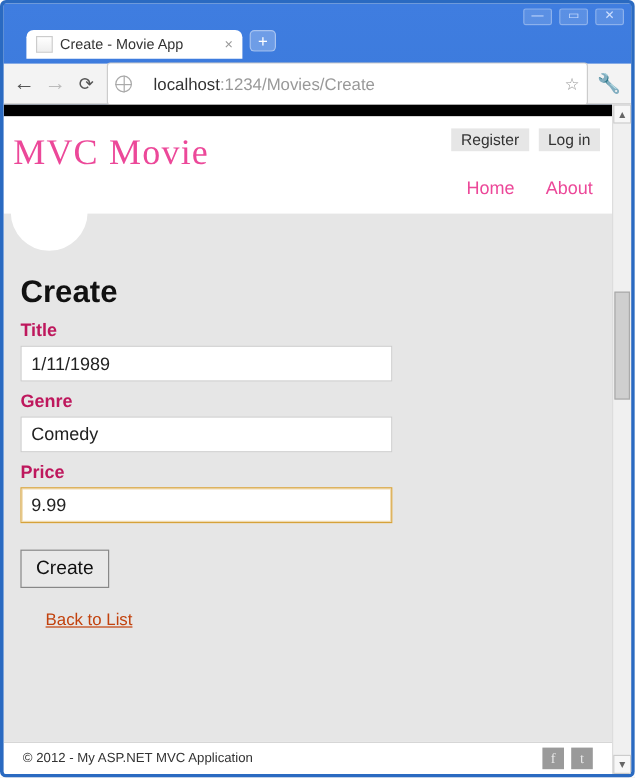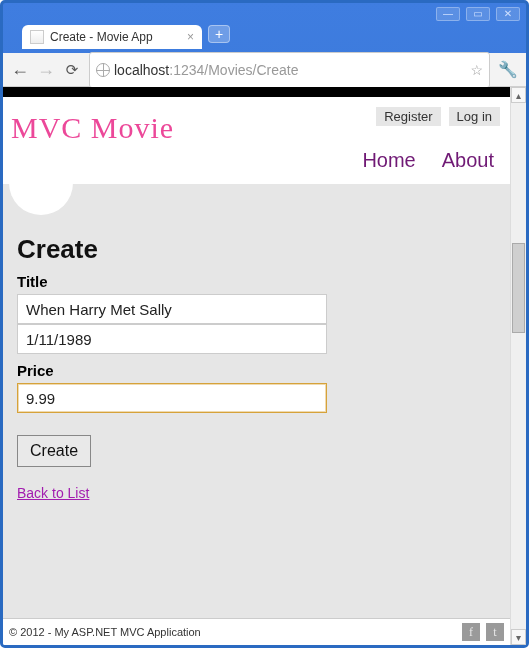--- a/index.html
+++ b/index.html
@@ -61,21 +61,21 @@
     display:flex; align-items:center; gap:8px;
     padding: 0 8px;
   }
   .nav-btn { color:#555; font-size:18px; width:18px; text-align:center;}
   .nav-btn.disabled { color:#bbb; }
   .reload { font-size:15px; }
   .omnibox {
     flex:1; height:36px;
     border:1px solid #ccc; border-radius:3px;
     background:#fff;
-    display:flex; align-items:center; padding:0 6px; gap:4px;
+    display:flex; align-items:center; padding:0 6px; gap:18px;
     font-size:14px;
   }
   .globe {
     width:14px; height:14px; border:1px solid #aaa; border-radius:50%;
     position:relative;
   }
   .globe::before{content:"";position:absolute;left:6px;top:-1px;width:1px;height:14px;background:#aaa;}
   .globe::after{content:"";position:absolute;top:6px;left:-1px;height:1px;width:14px;background:#aaa;}
   .url-host { color:#333; }
   .url-host .dim { color:#999; }
@@ -111,56 +111,57 @@
     letter-spacing: 1px;
   }
   .acct-links{
     position:absolute; right:10px; top:10px; display:flex; gap:8px;
   }
   .acct-links span{
     background:#e6e6e6; padding:2px 8px; font-size:13px; color:#333;
   }
   .mainnav{
     display:flex; justify-content:flex-end; gap:26px;
-    font-size:20px; color:#701a75; padding:4px 8px 8px 0;
+    font-size:15px; color:#ec4899; padding:4px 8px 8px 0;
     font-family: "Segoe UI Light","Segoe UI",Arial,sans-serif;
   }
   .body-area{
     background:#e6e6e6; flex:1; position:relative; padding: 50px 14px 12px 14px;
   }
   .notch{
     position:absolute; top:-1px; left:6px; width:64px; height:32px;
     background:#fff; border-bottom-left-radius:64px; border-bottom-right-radius:64px;
   }
   h2.page-title{
     font-size:26px; font-weight:bold; color:#111; margin-bottom:6px;
     font-family: Arial, sans-serif;
   }
   .field-label{
-    font-weight:bold; font-size:15px; color:#000000; margin-top:8px; margin-bottom:4px;
+    font-weight:bold; font-size:15px; color:#be185d; margin-top:8px; margin-bottom:4px;
     font-family: Arial, sans-serif;
   }
   .txt{
     width:310px; height:30px; padding:4px 8px;
     border:1px solid #ccc; background:#fff; font-size:15px; color:#222;
     font-family: Arial, sans-serif;
   }
   .txt.focus{ border:1px solid #d6a23a; box-shadow:0 0 0 1px rgba(214,162,58,.4) inset;}
   .btn-create{
     margin-top:22px; padding:6px 12px; font-size:16px;
     background:#e9e9e9; border:1px solid #888; color:#111;
     font-family: Arial, sans-serif;
   }
   .backlink{
-    display:inline-block; margin-top:18px; font-size:14px; color:#a21caf;
+    display:inline-block; margin-top:18px; font-size:14px; color:#c2410c;
     text-decoration: underline;
+    margin-left: 21px;
   }
   .footer{
     border-top:1px solid #ccc; background:#fff;
-    font-size:11px; color:#333; padding:4px 6px;
+    font-size:11px; color:#333; padding:4px 16px;
     display:flex; align-items:center;
   }
   .social{ margin-left:auto; display:flex; gap:6px;}
   .social .sq{ width:18px;height:18px;background:#9a9a9a;color:#e8e8e8;font-size:12px;display:flex;align-items:center;justify-content:center;font-family:Georgia,serif;}
 </style>
 </head>
 <body>
 
 <div class="window">
   <div class="titlebar">
@@ -203,24 +204,25 @@
           <span>About</span>
         </div>
       </div>
 
       <div class="body-area">
         <div class="notch"></div>
 
         <h2 class="page-title">Create</h2>
 
         <div class="field-label">Title</div>
-        <input class="txt" type="text" value="When Harry Met Sally" style="">
 
         <input class="txt" type="text" value="1/11/1989" style="">
 
+        <div class="field-label">Genre</div>
+        <input class="txt" type="text" value="Comedy" style="">
 
         <div class="field-label">Price</div>
         <input class="txt focus" type="text" value="9.99" style="">
 
         <div>
           <button class="btn-create">Create</button>
         </div>
 
         <a class="backlink" href="#">Back to List</a>
       </div>

